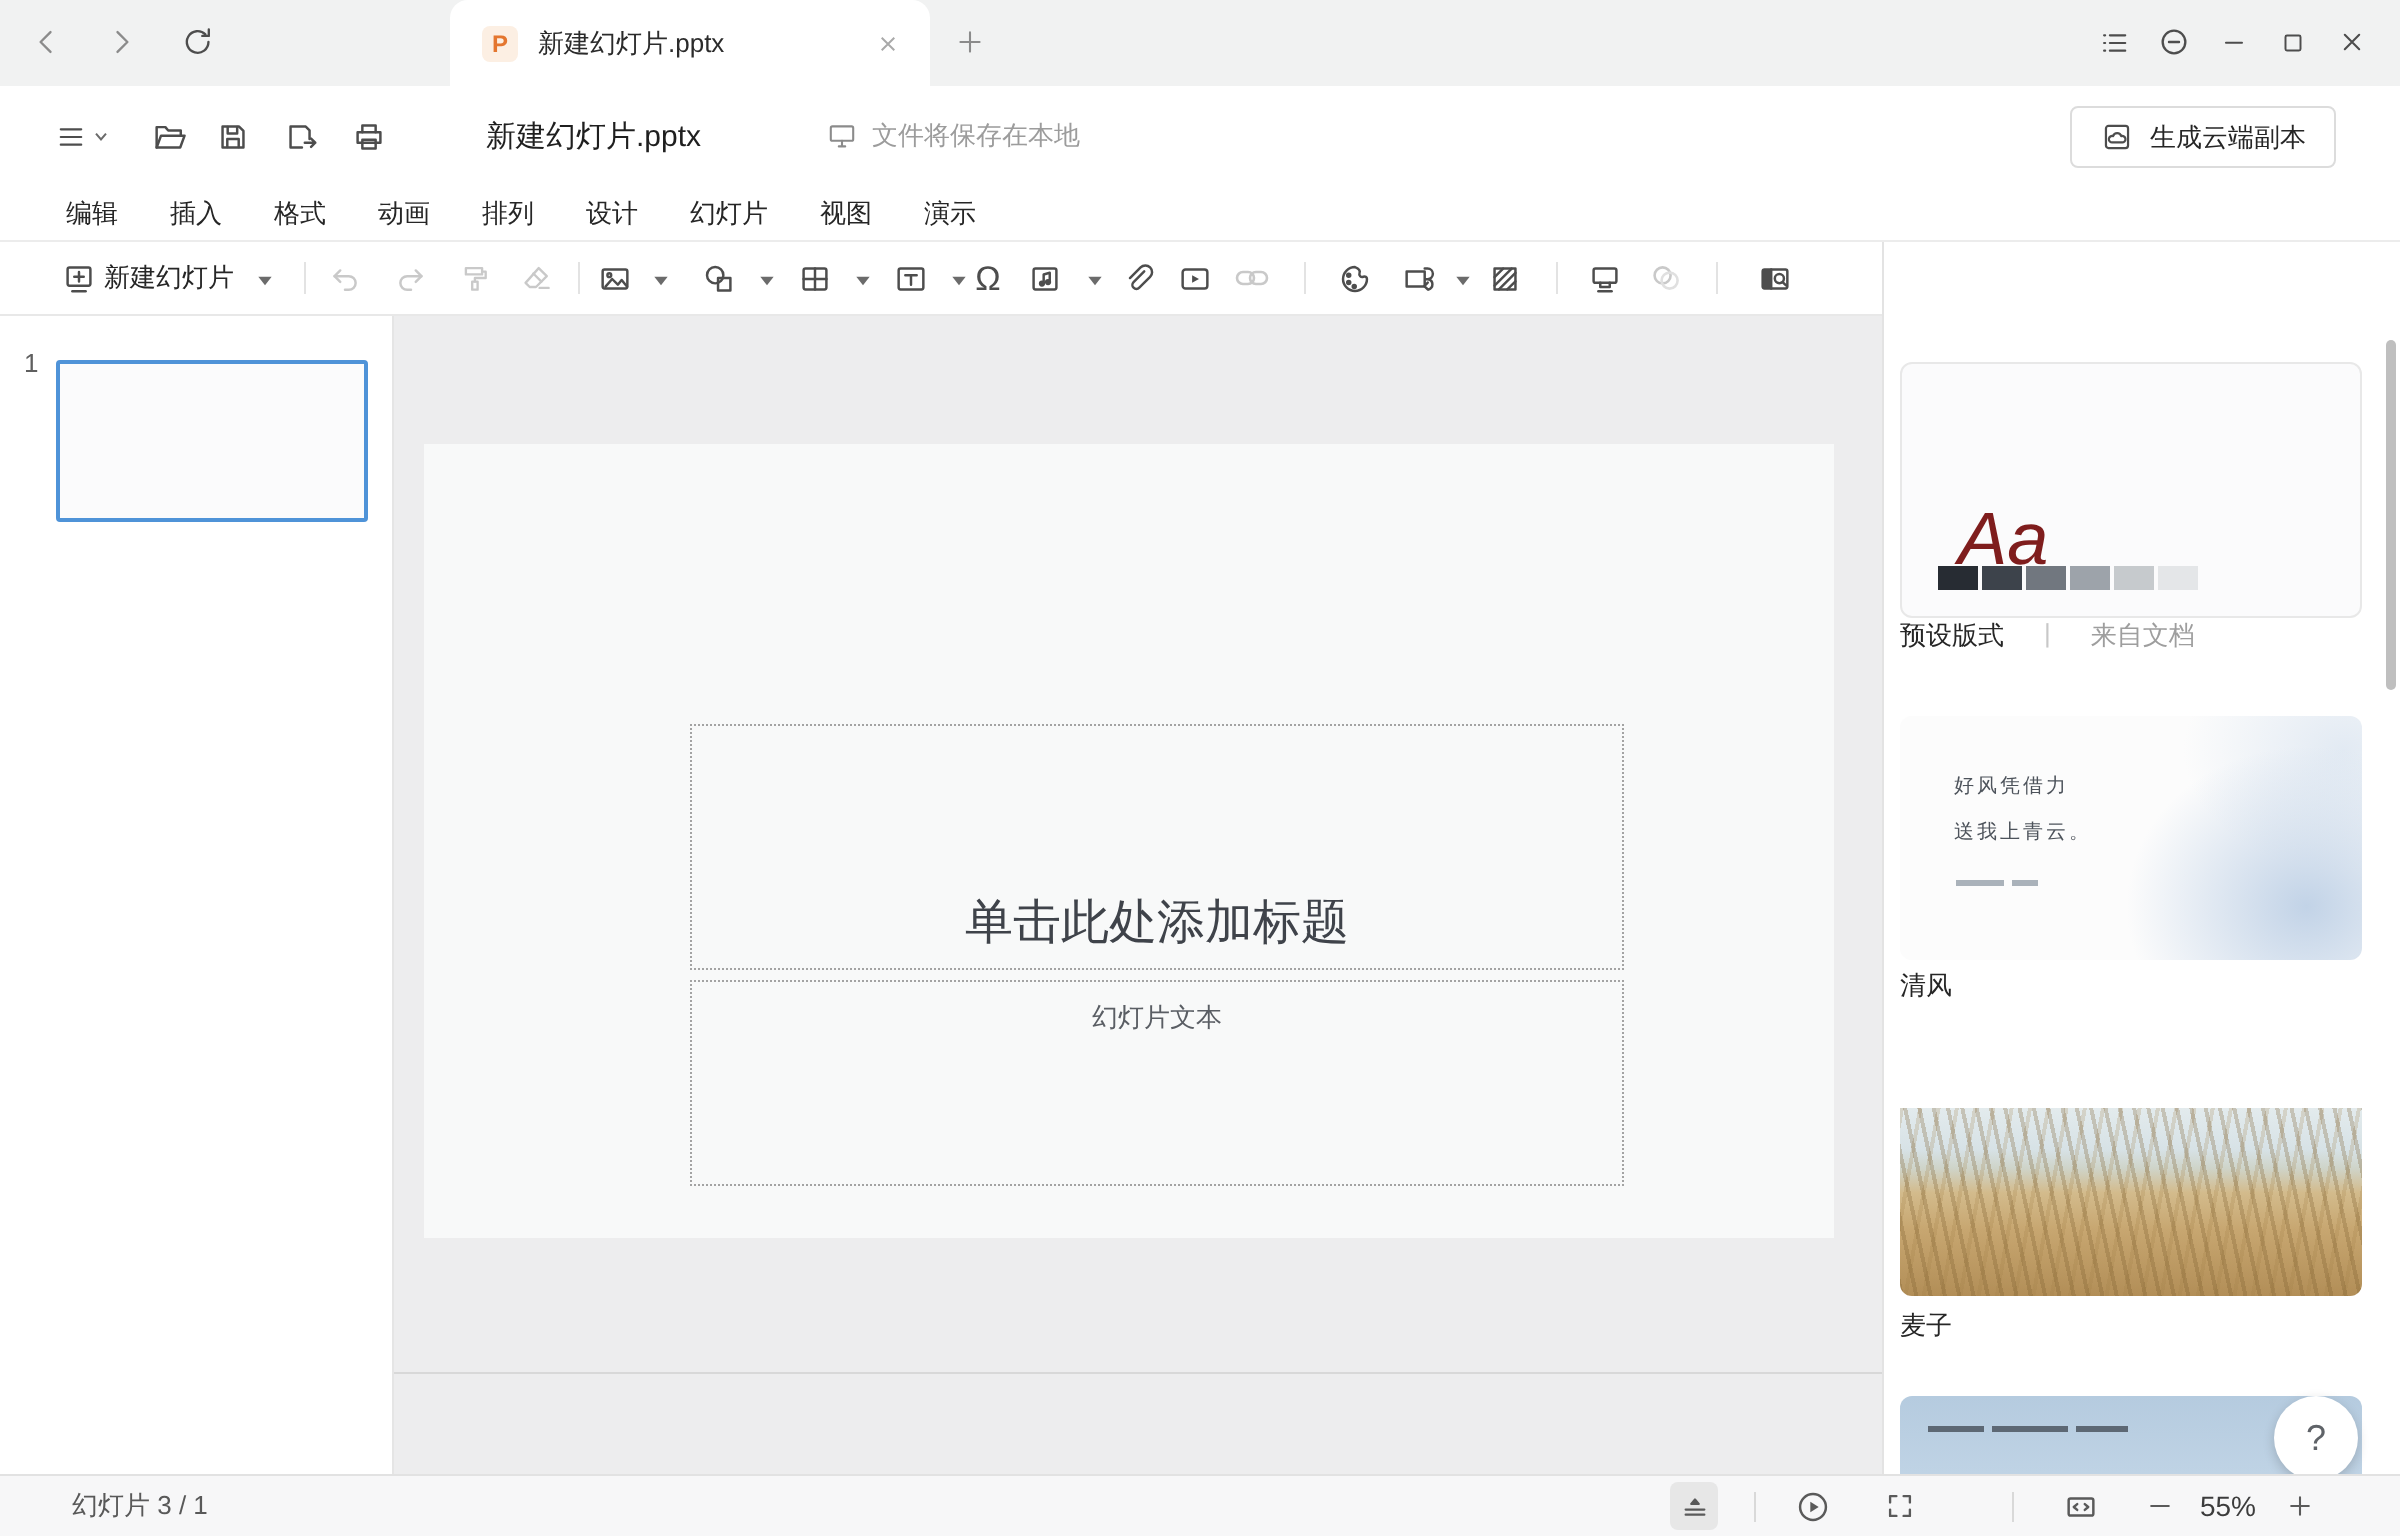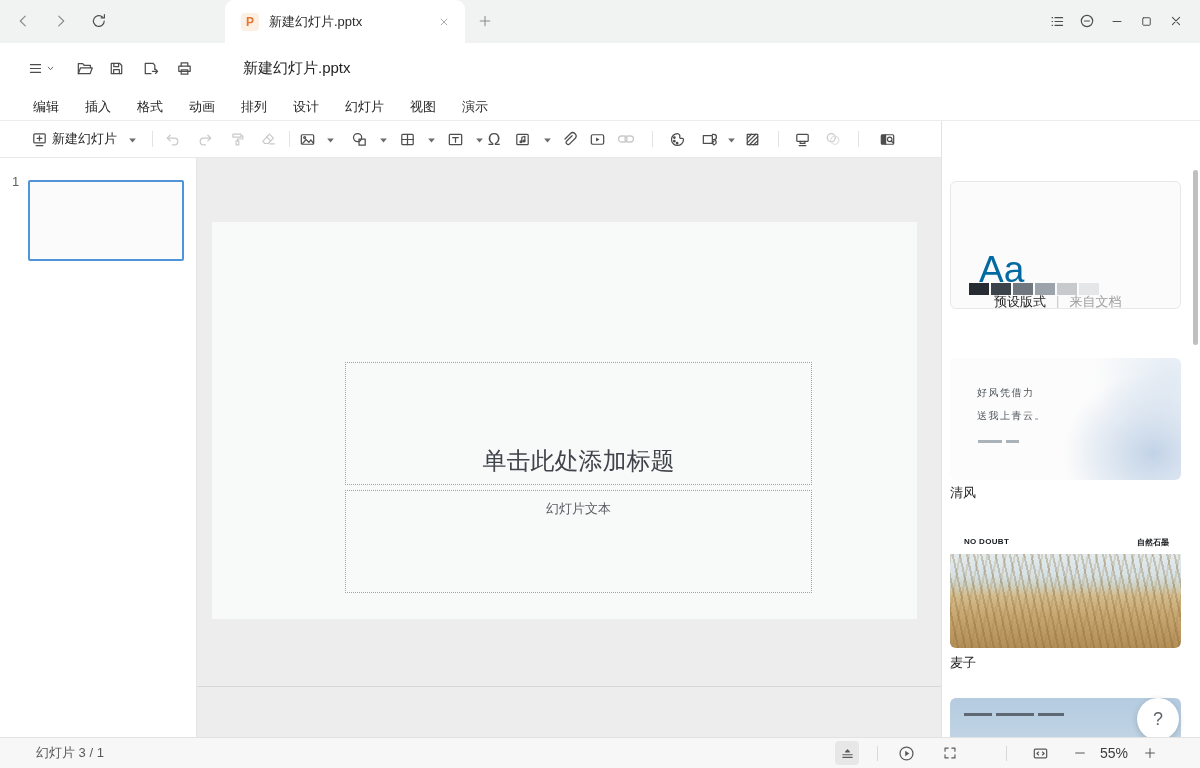--- a/index.html
+++ b/index.html
@@ -52,21 +52,21 @@
   #ph-body{top:268px;height:103px;align-items:flex-start;padding-top:9px;font-size:13px;color:#5a5e64;}
   #notes-divider{position:absolute;left:0;right:0;top:528px;height:1px;background:#d8d8d8;}
 
   
   #theme-panel{position:absolute;top:121px;right:0;width:259px;bottom:31px;background:#fff;border-left:1px solid #e3e3e3;box-sizing:border-box;overflow:hidden;}
   #tp-header{position:absolute;left:0;top:0;right:0;height:42px;}
   #tp-title{position:absolute;left:47px;top:0;height:42px;display:flex;align-items:center;font-size:14px;color:#262626;}
   .card{position:absolute;left:8px;width:231px;border:1px solid #e8e8e8;border-radius:6px;box-sizing:border-box;overflow:hidden;cursor:pointer;background:#fbfbfc;}
   .card-label{position:absolute;left:8px;font-size:13px;color:#262626;}
   #preset-card{top:60px;height:128px;}
-  #preset-aa{position:absolute;left:28px;bottom:23px;font-size:37px;line-height:0.8;color:#0369a1;}
+  #preset-aa{position:absolute;left:28px;bottom:23px;font-size:37px;line-height:0.8;color:#7f1d1d;font-style:italic;}
   .swatches{position:absolute;left:18px;bottom:13px;display:flex;gap:2px;}
   .swatch{width:20px;height:12px;display:block;}
   #card2{top:237px;height:122px;border:none;
      background:radial-gradient(90px 80px at 88% 78%, #c2d3e7 0%, rgba(255,255,255,0) 100%),
                 radial-gradient(80px 60px at 96% 14%, #e2eaf3 0%, rgba(255,255,255,0) 100%),#fcfcfc;}
   #card2-l1,#card2-l2{position:absolute;left:27px;font-size:10px;letter-spacing:1.5px;color:#4d535b;}
   #card2-l1{top:28px;} #card2-l2{top:51px;font-family:Liberation Serif, serif;}
   .tinybars{position:absolute;display:flex;gap:4px;}
   .tinybars i{display:block;height:3px;background:#aab2ba;}
   #card3{top:407px;height:120px;border:none;background:#fff;}
@@ -192,21 +192,35 @@
     <div class="iwrap" style="left:173px;top:14px;">
       <svg class="ic" width="19" height="19" viewBox="0 0 20 20">
           <path d="M6.5 7.5 V4 h7 v3.5"></path>
           <rect x="4" y="7.5" width="12" height="5.5"></rect>
           <path d="M6.5 11.5 h7 V16 h-7 Z"></path>
         </svg>
       </div>
 
     <div id="doc-title">新建幻灯片.pptx</div>
 
-
+    <div id="save-hint">
+      <svg class="ic mid" width="16" height="16" viewBox="0 0 20 20">
+          <rect x="3" y="4" width="14" height="9" rx="1"></rect>
+          <path d="M8 16.5 h4 M10 13 v3.5"></path>
+        </svg>
+      <span>文件将保存在本地</span>
+    </div>
+
+    <div id="cloud-btn">
+      <svg class="ic" width="17" height="17" viewBox="0 0 20 20">
+          <rect x="3.5" y="3.5" width="13" height="13" rx="1.5"></rect>
+          <path d="M7.3 13.2 a1.9 1.9 0 1 1 .4-3.7 a2.5 2.5 0 0 1 4.8 0 a1.9 1.9 0 1 1 .4 3.7 Z"></path>
+        </svg>
+      <span>生成云端副本</span>
+    </div>
   </div>
 
   <div id="tb2">
     <div class="iwrap" style="left:28px;top:7px;">
       <svg class="ic" width="19" height="19" viewBox="0 0 20 20">
           <rect x="4" y="4" width="12" height="9.5" rx="1"></rect>
           <path d="M10 6.3 v5 M7.5 8.8 h5"></path>
           <path d="M6.5 16.5 h7"></path>
         </svg>
       </div>
@@ -422,41 +436,37 @@
       <span id="preset-aa">Aa</span>
       <span class="swatches">
           <span class="swatch" style="background: rgb(39, 44, 51);"></span>
           <span class="swatch" style="background: rgb(61, 67, 75);"></span>
           <span class="swatch" style="background: rgb(113, 119, 127);"></span>
           <span class="swatch" style="background: rgb(157, 163, 170);"></span>
           <span class="swatch" style="background: rgb(198, 202, 205);"></span>
           <span class="swatch" style="background: rgb(228, 230, 232);"></span>
         </span>
     </div>
-    <div class="card-label" style="top:172px;display:flex;gap:10px;margin-left:44px;">
+    <div class="card-label" style="top:188px;display:flex;gap:20px;">
       <span style="color:#262626;">预设版式</span>
       <span style="color:#c8c8c8;">|</span>
       <span style="color:#9e9e9e;">来自文档</span>
     </div>
 
     <div class="card" id="card2">
       <span id="card2-l1">好风凭借力</span>
       <span id="card2-l2">送我上青云。</span>
       <span class="tinybars" style="left:28px;top:82px;">
           <i style="width:24px;"></i>
           <i style="width:13px;"></i>
         </span>
     </div>
     <div class="card-label" style="top:363px;">清风</div>
 
     <div class="card" id="card3">
-      <div id="card3-band">
-        <span id="card3-hl">NO DOUBT</span>
-        <span id="card3-hr">自然石墨</span>
-      </div>
       <div id="card3-photo"></div>
     </div>
     <div class="card-label" style="top:533px;">麦子</div>
 
     <div class="card" id="card4">
       <span class="tinybars" style="left:14px;top:15px;">
           <i style="width:28px;background:#5d6874;"></i>
           <i style="width:38px;background:#5d6874;"></i>
           <i style="width:26px;background:#5d6874;"></i>
         </span>

